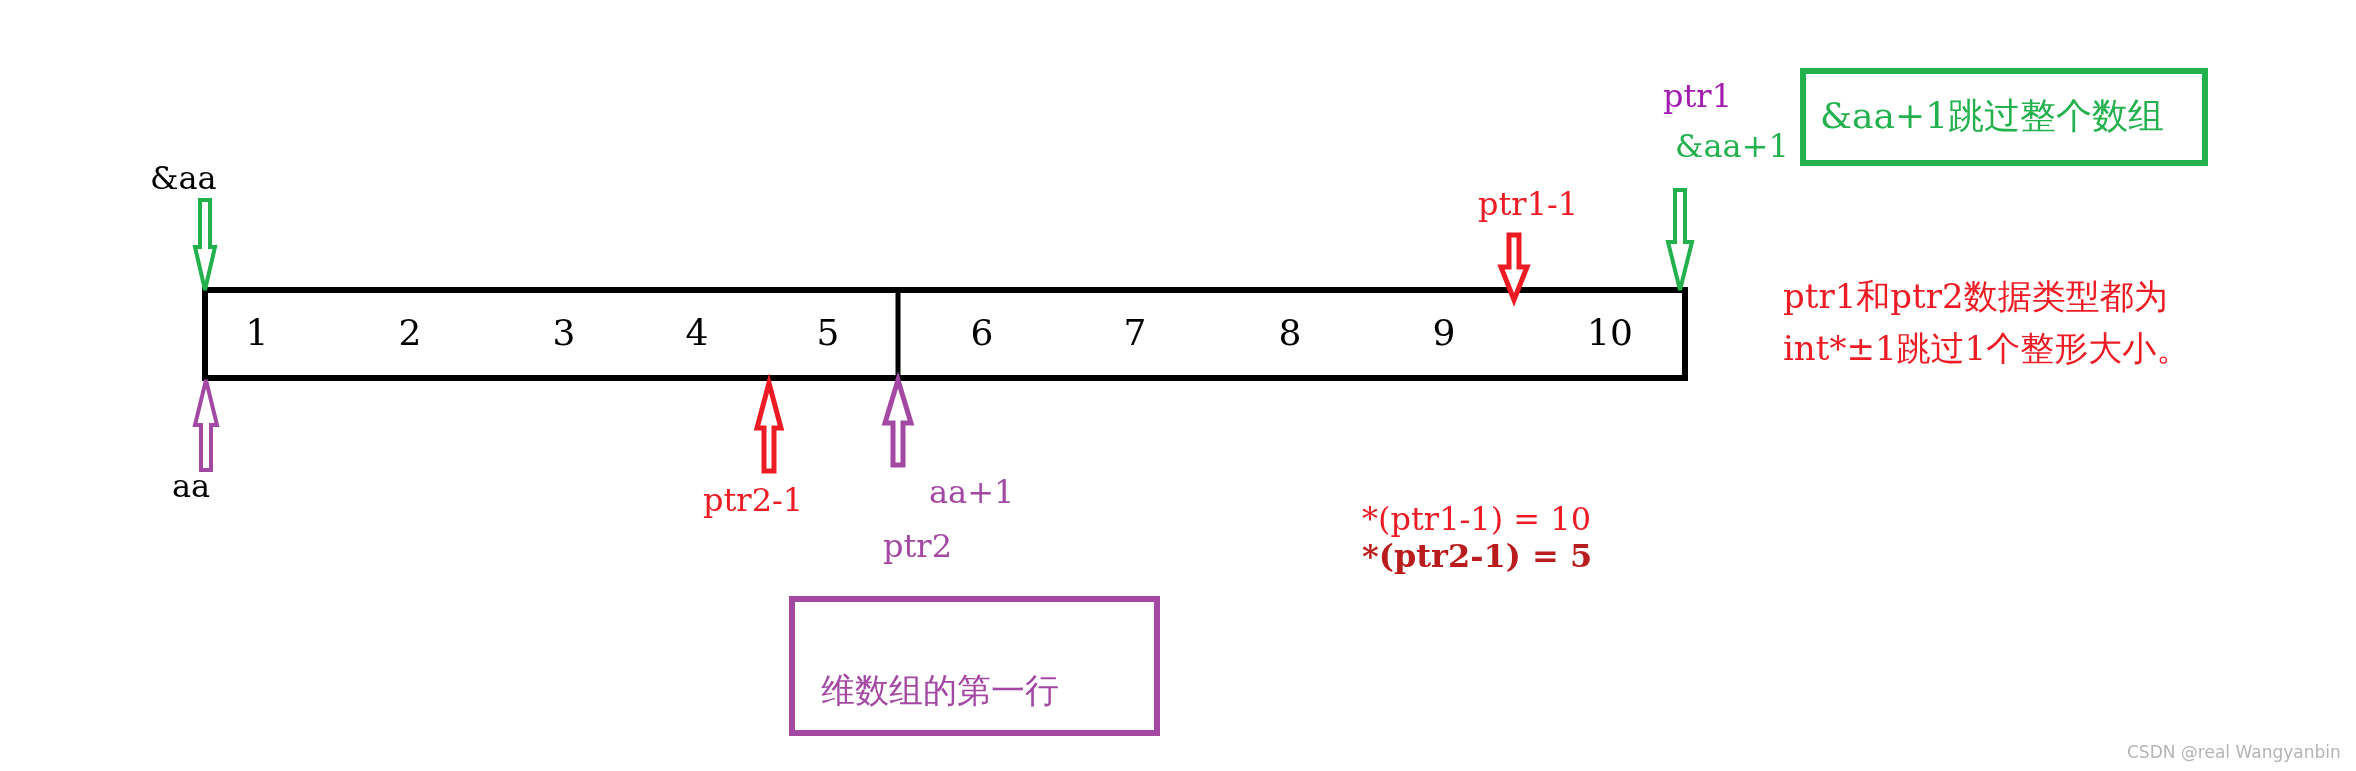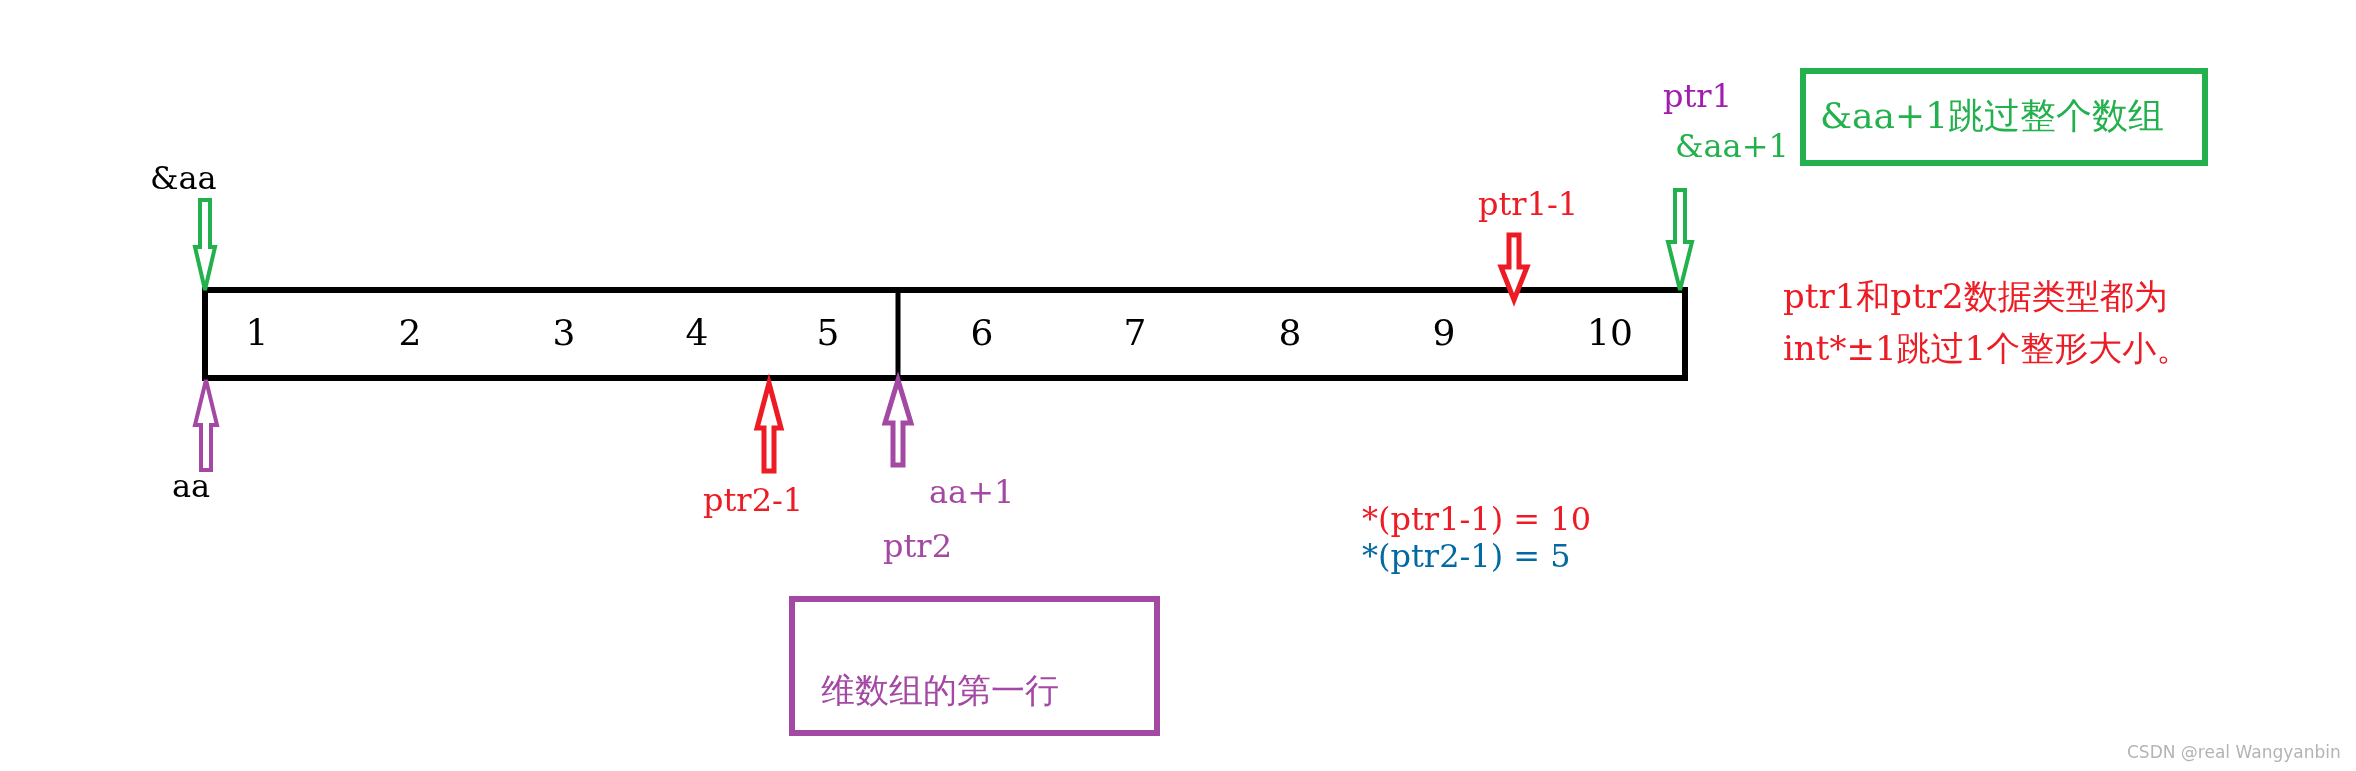--- a/index.html
+++ b/index.html
@@ -55,19 +55,19 @@
 <div class="abs lbl" style="left:1675px; top:128px; color:#22b14c;">&amp;aa+1</div>
 
 <div class="abs box-green" style="left:1800px; top:68px; width:408px; height:98px;">
   <div class="abs lbl" style="left:14px; top:22px; color:#22b14c; font-size:36px; line-height:40px;">&amp;aa+1跳过整个数组</div>
 </div>
 
 <div class="abs lbl" style="left:1783px; top:276px; color:#ed1c24; font-size:34px; line-height:40px;">ptr1和ptr2数据类型都为</div>
 <div class="abs lbl" style="left:1783px; top:328px; color:#ed1c24; font-size:34px; line-height:40px;">int*±1跳过1个整形大小。</div>
 
 <div class="abs lbl" style="left:1362px; top:486px; color:#ed1c24;margin-top:15px;">*(ptr1-1) = 10</div>
-<div class="abs lbl" style="left:1362px; top:538px; color:#0369a1;">*(ptr2-1) = 5</div>
+<div class="abs lbl" style="left:1362px; top:538px; color:#b91c1c;font-weight:bold;">*(ptr2-1) = 5</div>
 
 <div class="abs box-purple" style="left:789px; top:596px; width:371px; height:140px;">
   <div class="abs lbl" style="left:26px; top:68px; color:#a349a4; font-size:34px; line-height:40px;">维数组的第一行</div>
 </div>
 
 <div class="abs watermark" style="left:2127px; top:742px;">CSDN @real Wangyanbin</div>
 
 </body></html>

